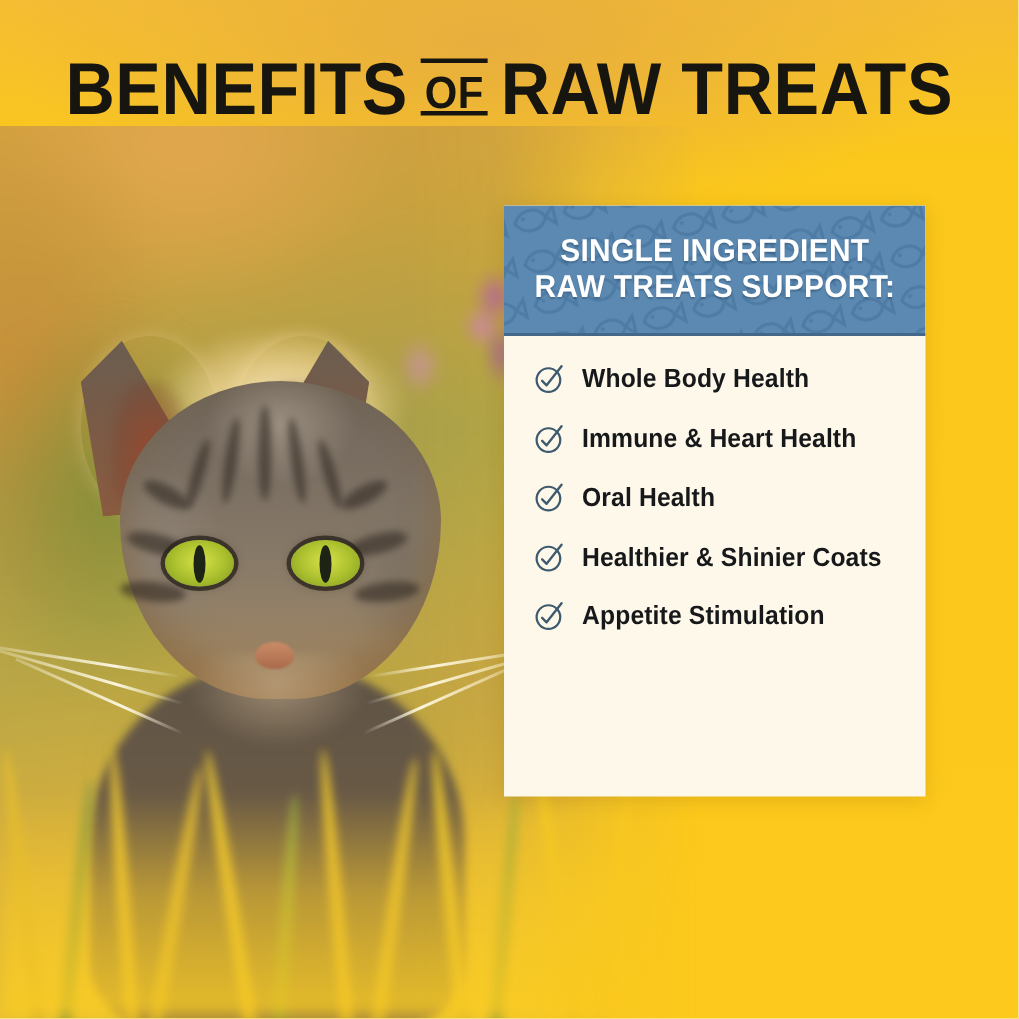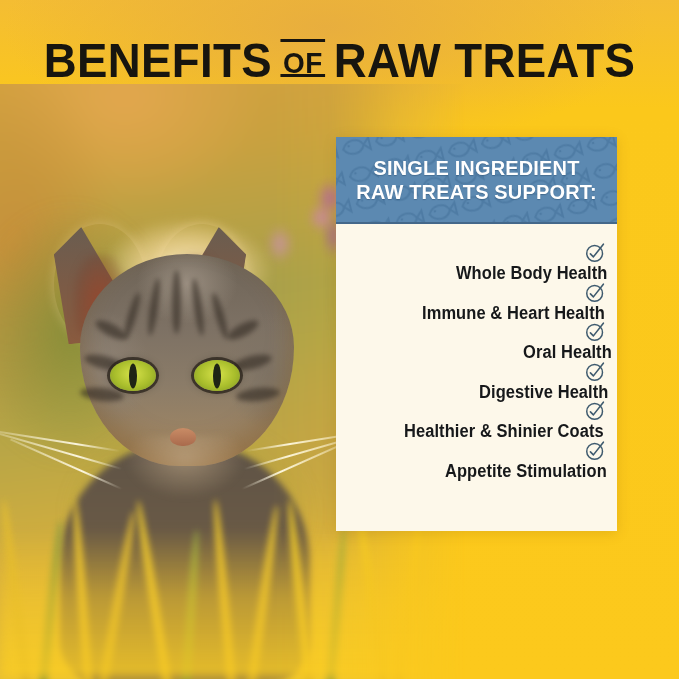--- a/index.html
+++ b/index.html
@@ -252,23 +252,22 @@
     text-align: center;
     transform: scaleX(0.95);
     text-shadow: 0 1px 1px rgba(30,60,90,0.35);
   }
 
   .card-body {
     padding: 18px 0 0 20px;
   }
   .benefit {
     display: flex;
-    align-items: flex-end;
+    align-items: flex-start;
     height: 39.5px;
-    flex-direction: column;
   }
   .benefit .check {
     width: 21px; height: 21px;
     flex: 0 0 21px;
     margin-right: 11px;
     display: block;
   }
   .benefit .label {
     color: #16181A;
     font-weight: bold;
@@ -400,27 +399,20 @@
       </div>
 
       <div class="benefit">
         <svg class="check" viewBox="0 0 24 24" xmlns="http://www.w3.org/2000/svg">
           <circle cx="11" cy="13" r="9" fill="none" stroke="#3E5A6E" stroke-width="1.7"></circle>
           <path d="M6.2 13.6 L9.6 17 L21 2.5" fill="none" stroke="#3E5A6E" stroke-width="1.8" stroke-linecap="round" stroke-linejoin="round"></path>
         </svg>
         <span class="label">Oral Health</span>
       </div>
 
-      <div class="benefit">
-        <svg class="check" viewBox="0 0 24 24" xmlns="http://www.w3.org/2000/svg">
-          <circle cx="11" cy="13" r="9" fill="none" stroke="#3E5A6E" stroke-width="1.7"></circle>
-          <path d="M6.2 13.6 L9.6 17 L21 2.5" fill="none" stroke="#3E5A6E" stroke-width="1.8" stroke-linecap="round" stroke-linejoin="round"></path>
-        </svg>
-        <span class="label">Digestive Health</span>
-      </div>
 
 
       <div class="benefit">
         <svg class="check" viewBox="0 0 24 24" xmlns="http://www.w3.org/2000/svg">
           <circle cx="11" cy="13" r="9" fill="none" stroke="#3E5A6E" stroke-width="1.7"></circle>
           <path d="M6.2 13.6 L9.6 17 L21 2.5" fill="none" stroke="#3E5A6E" stroke-width="1.8" stroke-linecap="round" stroke-linejoin="round"></path>
         </svg>
         <span class="label">Healthier &amp; Shinier Coats</span>
       </div>
 

